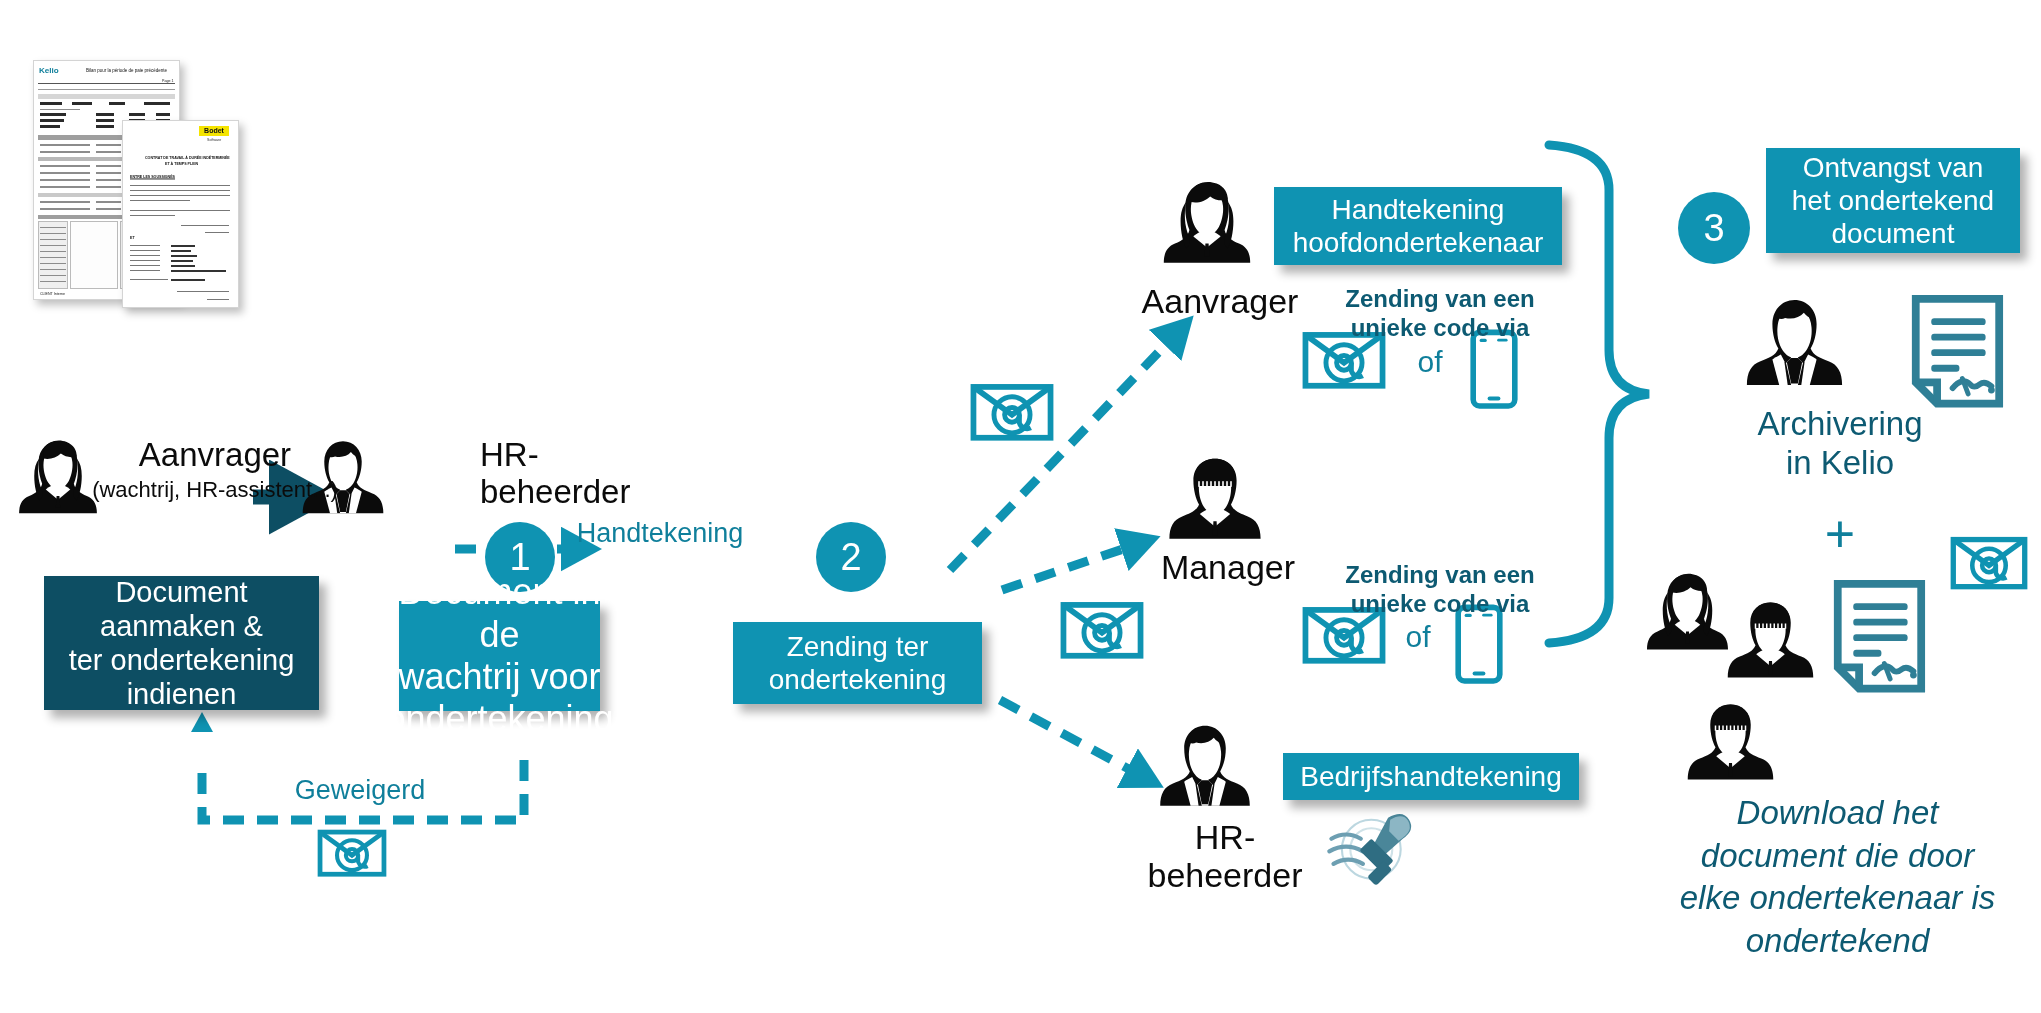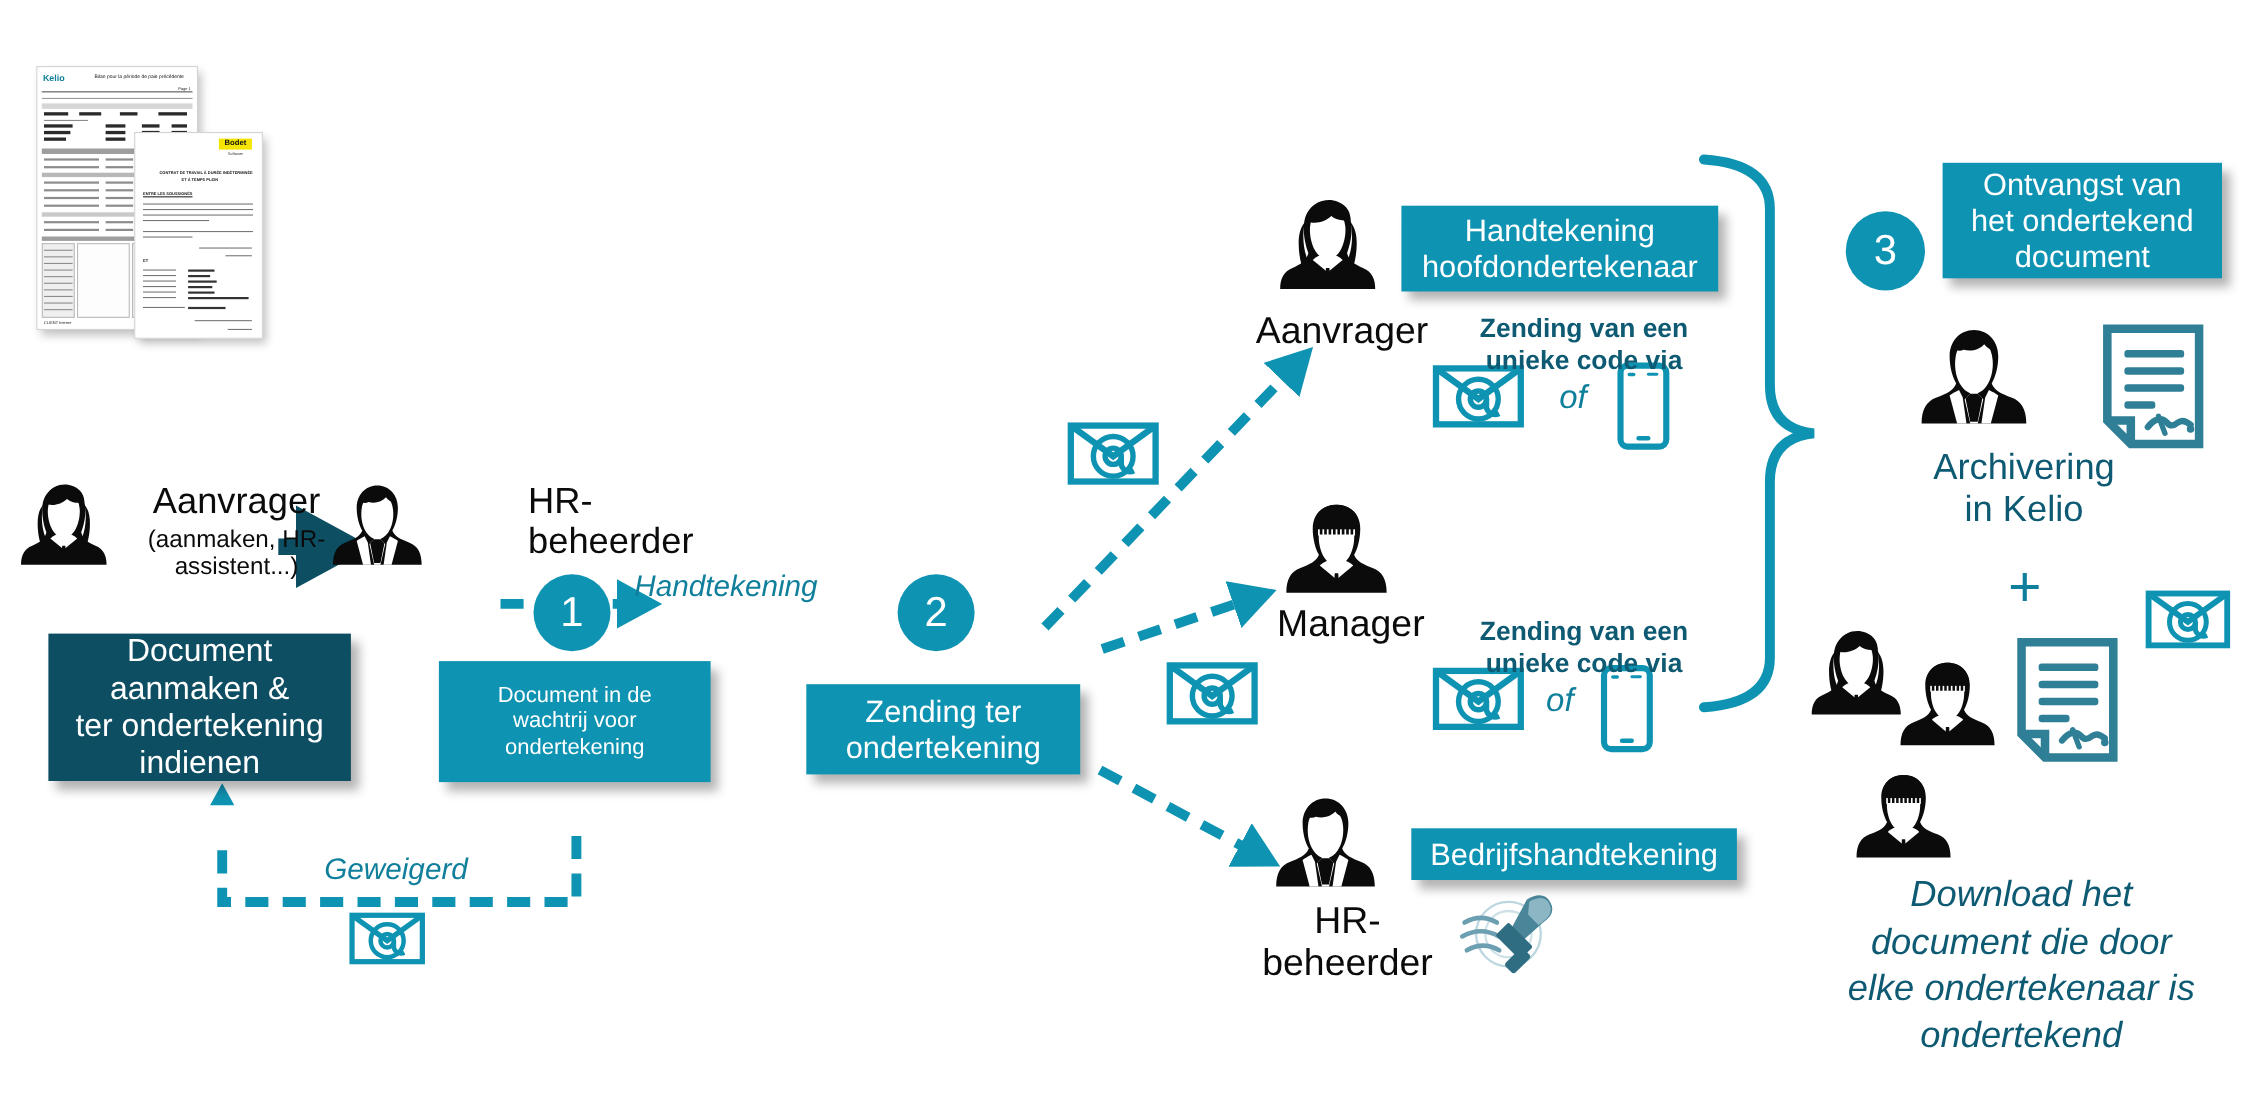--- a/index.html
+++ b/index.html
@@ -16,21 +16,21 @@
   .box.teal{background:#0f93b2;}
 
   
   .circle{position:absolute;border-radius:50%;background:#0f93b2;color:#fff;
           display:flex;align-items:center;justify-content:center;
           font-weight:400;}
 
   
   .lbl{position:absolute;text-align:center;line-height:1.12;}
   .lbl.black{color:#0b0b0b;}
-  .lbl.teal{color:#0f7f9b;font-style:italic;}
+  .lbl.teal{color:#0f7f9b;}
   .lbl.deep{color:#0d5a72;}
 
   
   svg.overlay{position:absolute;left:0;top:0;width:2041px;height:1013px;
               pointer-events:none;overflow:visible;}
 
   
   .doc-thumb{position:absolute;background:#fff;border:1px solid #d4d4d4;
              box-shadow:4px 5px 8px rgba(0,0,0,.25);overflow:hidden;}
   .doc-line{position:absolute;background:#8c8c8c;height:2px;}
@@ -339,21 +339,21 @@
       </g>
     <g transform="translate(1830,580) scale(0.97)">
         <use href="#icon-signed-doc"></use>
       </g>
   </svg>
 
   <div class="lbl black" style="left:100px;top:437px;width:230px;font-size:33px;">
     <span>Aanvrager</span>
   </div>
   <div class="lbl black" style="left:80px;top:478px;width:270px;font-size:22px;">
-    <span>(aanmaken, HR-assistent...)</span>
+    <span>(wachtrij, HR-assistent...)</span>
   </div>
 
   <div class="lbl black" style="left:480px;top:437px;width:220px;font-size:33px;text-align:left;">
     <div>HR-</div>
     <div>beheerder</div>
   </div>
 
   <div class="lbl black" style="left:1100px;top:282px;width:240px;font-size:34px;">
     <span>Aanvrager</span>
   </div>
@@ -416,21 +416,21 @@
 
   <div class="box dark" style="left:44px;top:576px;width:275px;height:134px;font-size:29px;">
     <div>
       <div>Document</div>
       <div>aanmaken &amp;</div>
       <div>ter ondertekening</div>
       <div>indienen</div>
     </div>
   </div>
 
-  <div class="box teal" style="left:399px;top:601px;width:247px;height:110px;font-size:20px;">
+  <div class="box teal" style="left:399px;top:601px;width:201px;height:110px;font-size:36px;">
     <div>
       <div>Document in de</div>
       <div>wachtrij voor</div>
       <div>ondertekening</div>
     </div>
   </div>
 
   <div class="box teal" style="left:733px;top:622px;width:249px;height:82px;font-size:28px;">
     <div>
       <div>Zending ter</div>

